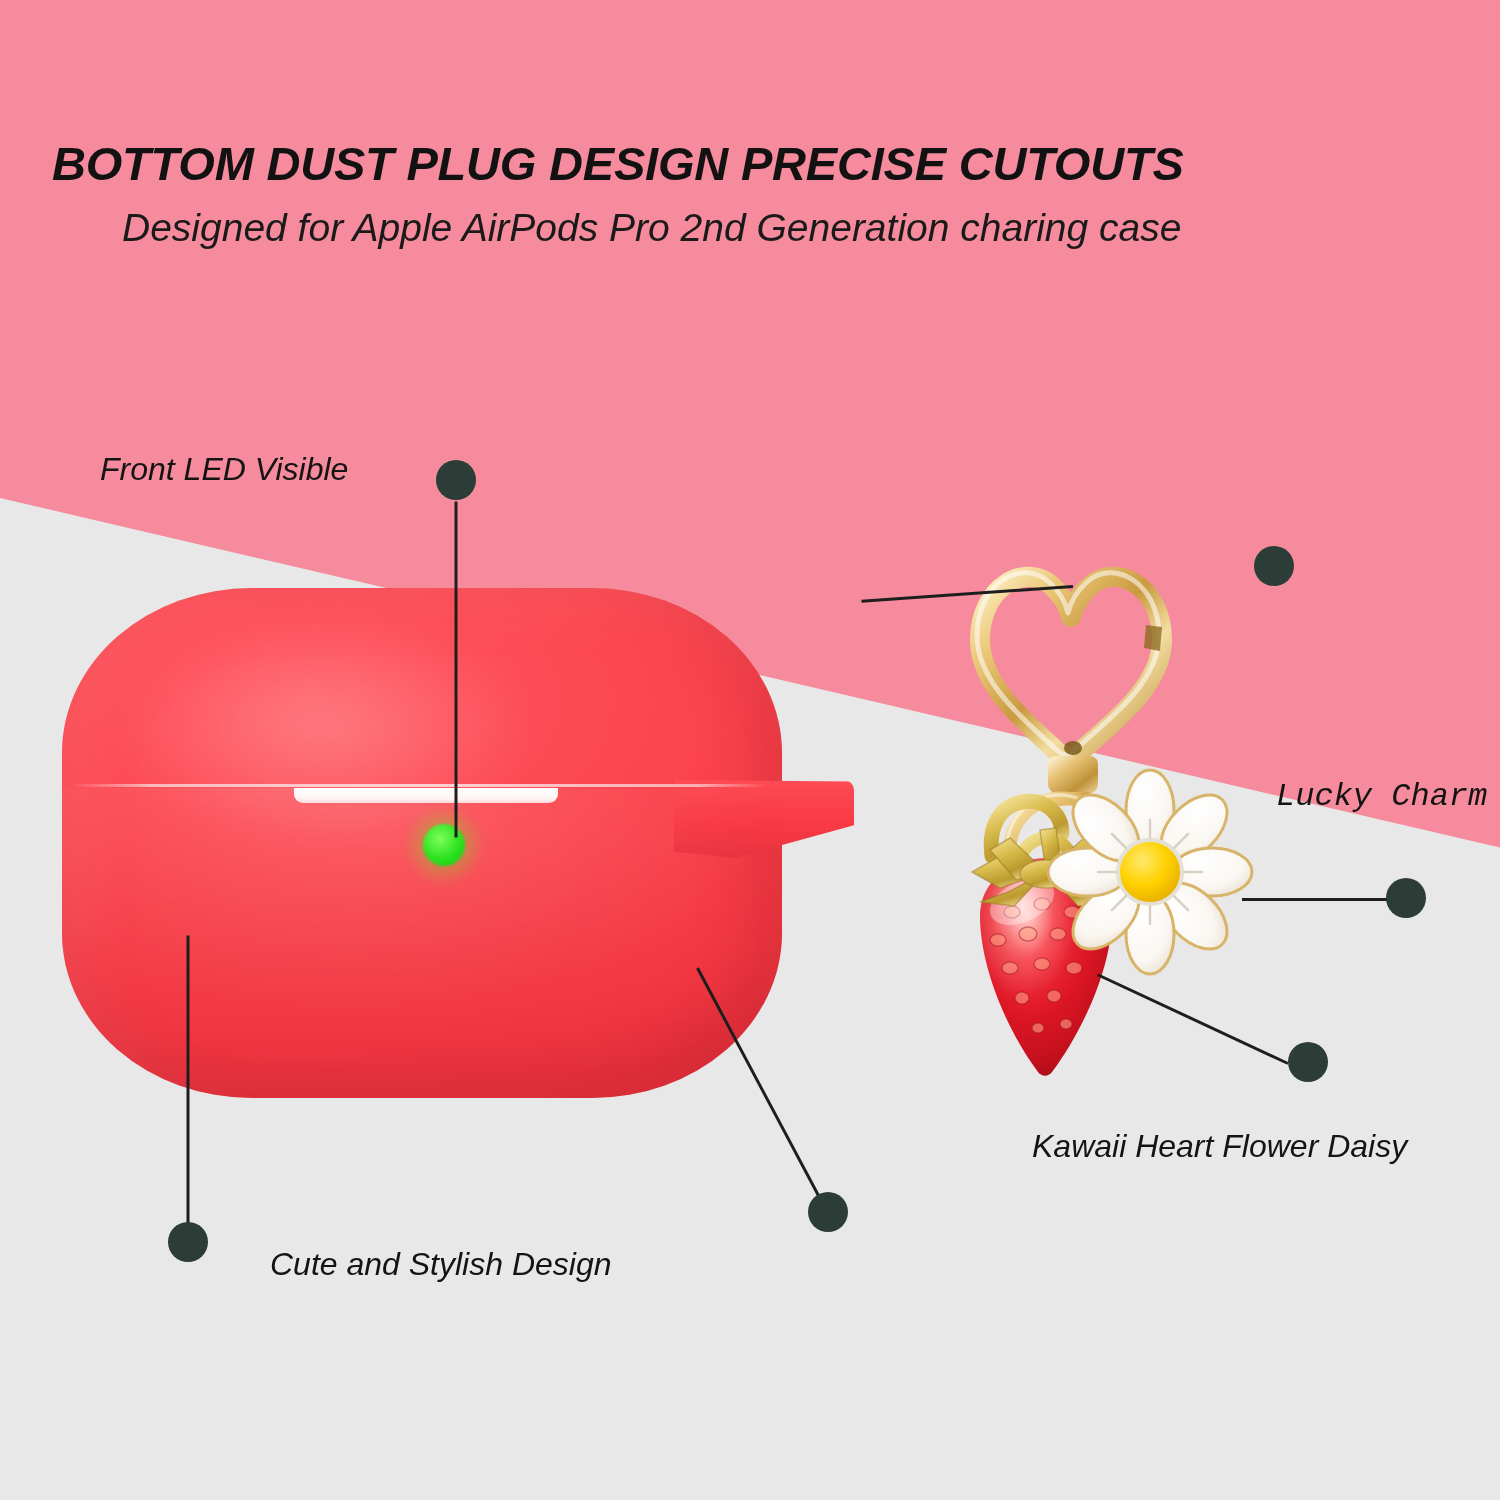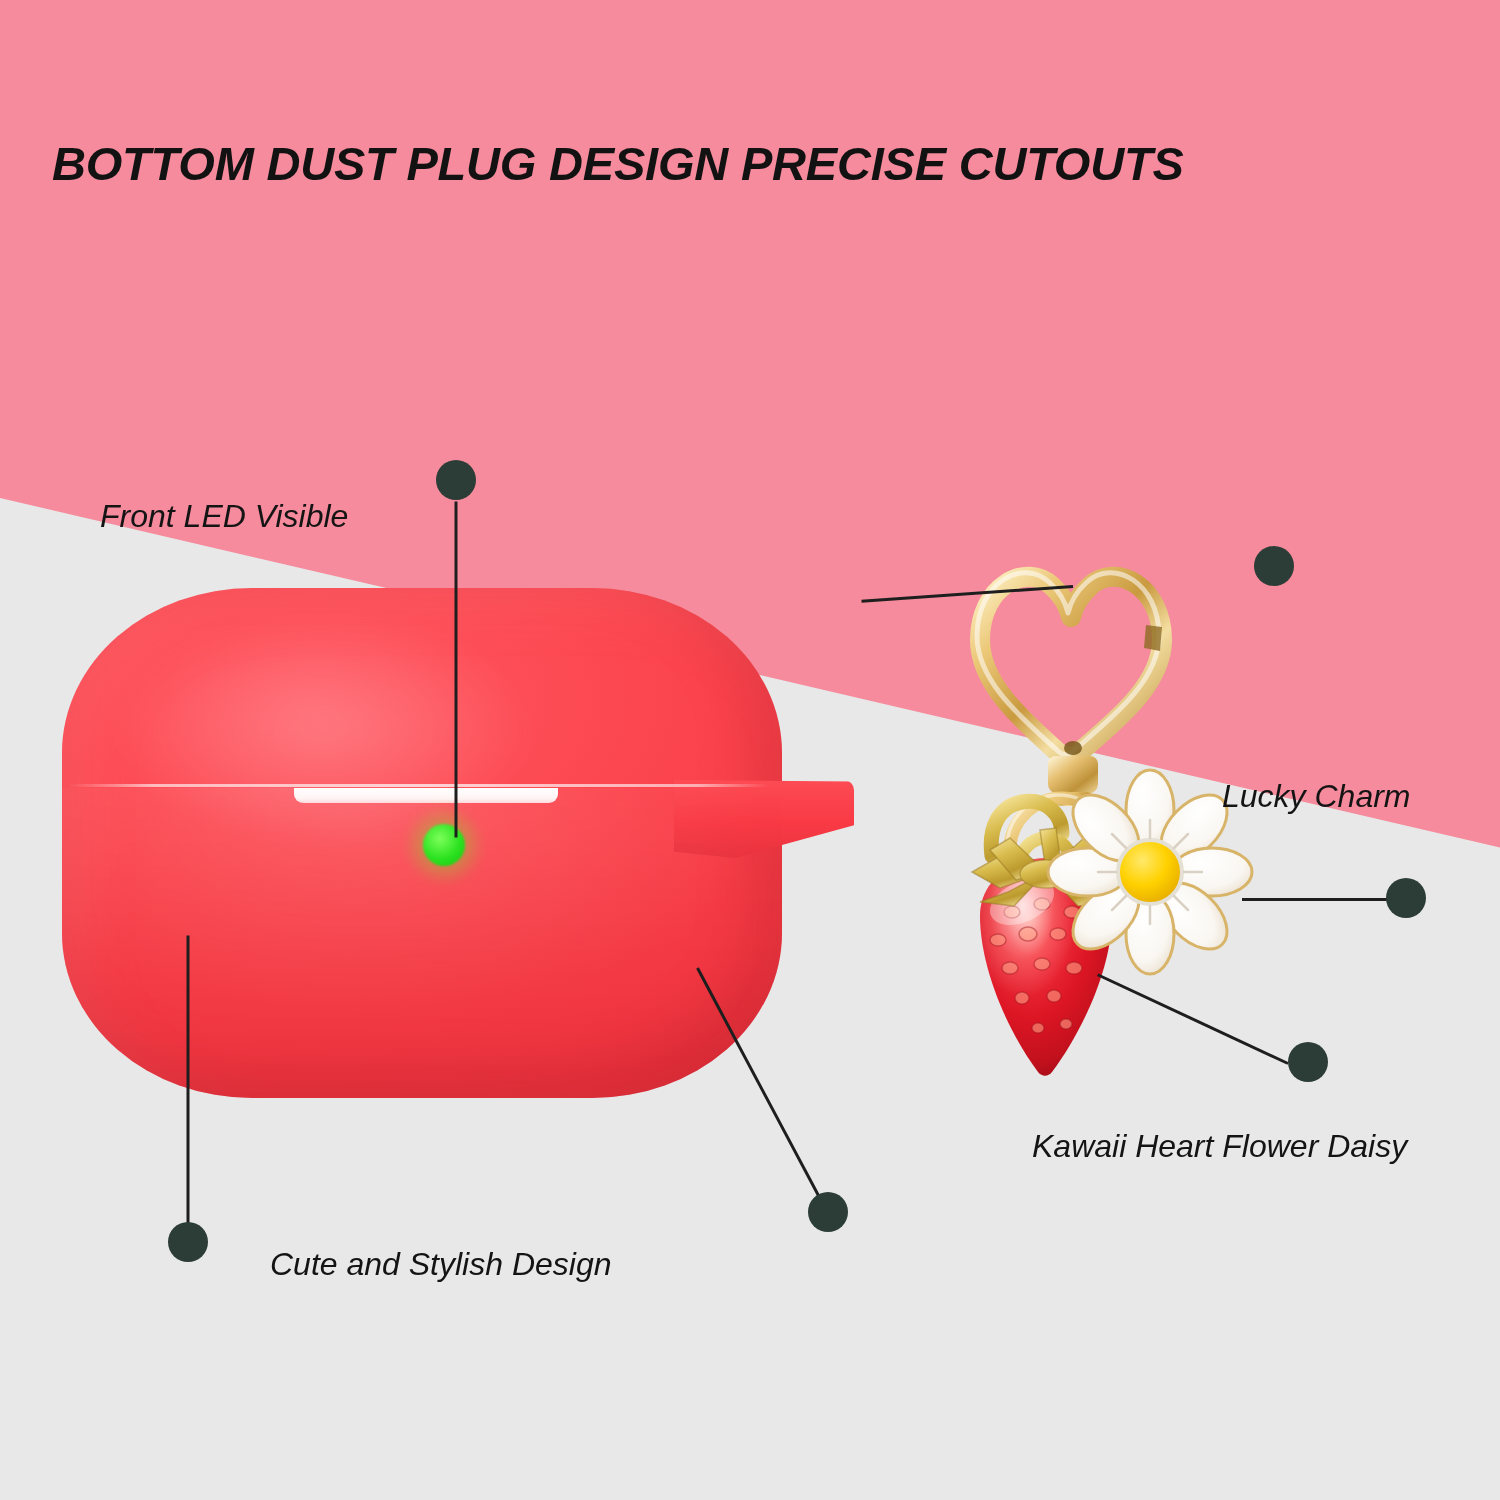--- a/index.html
+++ b/index.html
@@ -187,20 +187,21 @@
 </style>
 </head>
 <body>
 
 <div id="stage">
 
   <div class="bg-grey"></div>
   <div class="bg-pink"></div>
 
   <div class="headline">BOTTOM DUST PLUG DESIGN PRECISE CUTOUTS</div>
+  <div class="subhead">Designed for Apple AirPods Pro 2nd Generation charing case</div>
 
   <div class="case-wrap">
     <div class="case-body"></div>
     <div class="case-tab"></div>
     <div class="case-shade-bottom"></div>
     <div class="case-sheen"></div>
     <div class="case-seam"></div>
     <div class="case-slot"></div>
   </div>
   <div class="led-glow"></div>
@@ -356,32 +357,32 @@
           <line x1="24" y1="24" x2="38" y2="38"></line>
           <line x1="0" y1="34" x2="0" y2="52"></line>
           <line x1="-24" y1="24" x2="-38" y2="38"></line>
           <line x1="-34" y1="0" x2="-52" y2="0"></line>
           <line x1="-24" y1="-24" x2="-38" y2="-38"></line>
         </g>
       </g>
     </svg>
   </div>
 
-  <div class="label" style="left:100px; top:451px;margin-top:47px;">Front LED Visible</div>
+  <div class="label" style="left:100px; top:451px;">Front LED Visible</div>
   <div class="leader" style="left:456px; top:500px; width:336px; transform: rotate(90deg);"></div>
   <div class="dot" style="left:436px; top:460px;"></div>
 
   <div class="label" style="left:270px; top:1246px;">Cute and Stylish Design</div>
   <div class="leader" style="left:188px; top:934px; width:308px; transform: rotate(90deg);"></div>
   <div class="dot" style="left:168px; top:1222px;"></div>
 
   <div class="leader" style="left:1073px; top:585px; width:212px; transform: rotate(176deg);"></div>
   <div class="dot" style="left:1254px; top:546px;"></div>
 
-  <div class="label" style="left:1222px; top:778px;">Lucky Charm</div>
+  <div class="label" style="left:1276px; top:778px;font-family:Liberation Mono, monospace;">Lucky Charm</div>
   <div class="leader" style="left:1242px; top:898px; width:160px;"></div>
   <div class="dot" style="left:1386px; top:878px;"></div>
 
   <div class="label" style="left:1032px; top:1128px;">Kawaii Heart Flower Daisy</div>
   <div class="leader" style="left:1288px; top:1062px; width:210px; transform: rotate(205deg);"></div>
   <div class="dot" style="left:1288px; top:1042px;"></div>
 
   <div class="leader" style="left:828px; top:1212px; width:278px; transform: rotate(-118deg);"></div>
   <div class="dot" style="left:808px; top:1192px;"></div>
 

